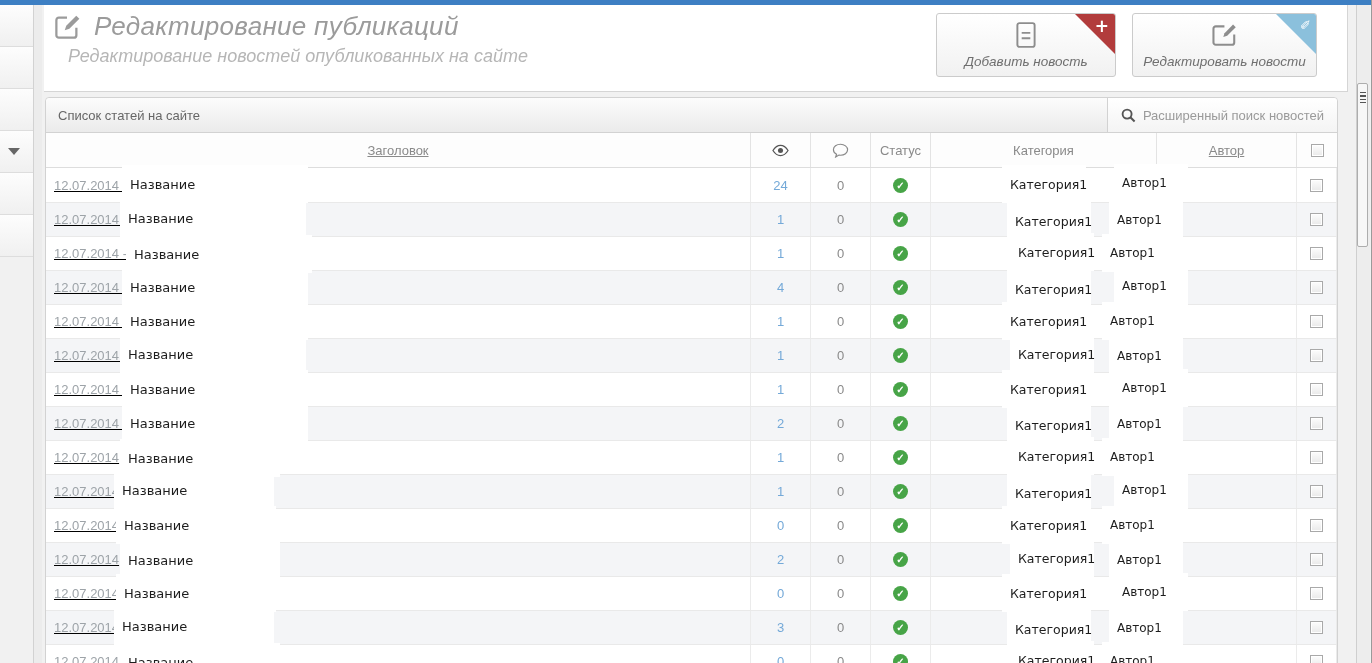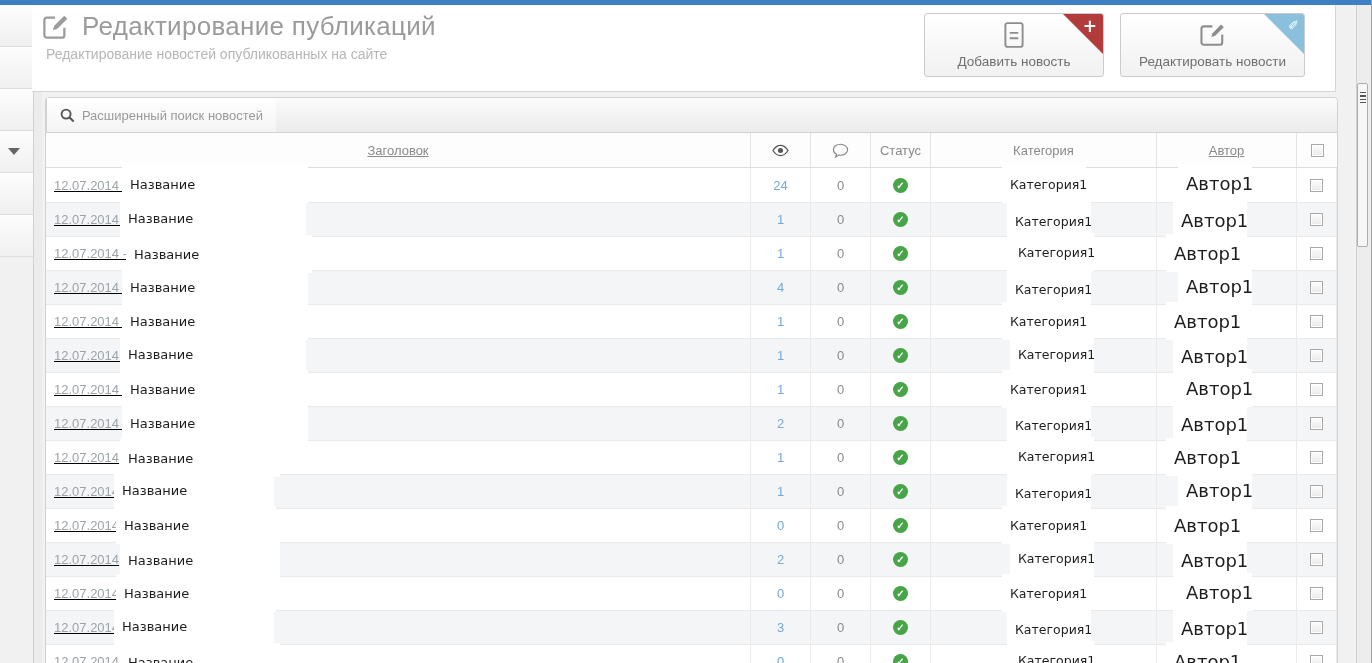--- a/index.html
+++ b/index.html
@@ -13,25 +13,25 @@
   
   .topbar { position:absolute; left:0; top:0; width:1372px; height:5px; background:#3d7fc3; z-index:10; }
 
   
   .sidebar { position:absolute; left:0; top:5px; width:34px; height:658px; background:#f1f1f1; border-right:1px solid #d2d2d2; }
   .sb-item { height:42px; border-bottom:1px solid #ddd; background:linear-gradient(#fdfdfd,#f0f0f0); position:relative; cursor:pointer; }
   .sb-item .chev { position:absolute; left:8px; top:17px; width:0; height:0; border-left:6px solid transparent; border-right:6px solid transparent; border-top:7px solid #666; }
   .sb-gutter { position:absolute; left:34px; top:5px; width:8px; height:658px; background:#ececec; }
 
   
-  .page-header { position:absolute; left:32px; top:5px; width:1304px; height:87px; background:#fff; border-bottom:1px solid #d5d5d5; border-right:1px solid #d5d5d5; }
+  .page-header { position:absolute; left:44px; top:5px; width:1304px; height:87px; background:#fff; border-bottom:1px solid #d5d5d5; border-right:1px solid #d5d5d5;font-style:italic; }
   .ph-title-wrap { position:absolute; left:8px; top:6px; }
   .ph-title-row { display:flex; align-items:center; gap:12px; }
   .ph-title { font-size:26px; color:#9b9b9b; letter-spacing:0.3px; }
-  .ph-sub { font-size:14px; color:#b6b6b6; margin-top:4px; margin-left:6px; }
+  .ph-sub { font-size:18px; color:#b6b6b6; margin-top:4px; margin-left:16px; }
 
   .toolbar { position:absolute; right:30px; top:8px; display:flex; gap:16px; }
   .tb-btn { position:relative; width:180px; height:64px; border:1px solid #cbcbcb; border-radius:3px;
             background:linear-gradient(#ffffff,#f1f1f1); overflow:hidden; cursor:pointer;
             display:flex; flex-direction:column; align-items:center; justify-content:flex-end; padding-bottom:7px; }
   .tb-btn .bicon { position:absolute; top:7px; left:50%; transform:translateX(-50%); }
   .tb-btn .blabel { font-size:13.5px; color:#6f6f6f; }
   .ribbon { position:absolute; top:0; right:0; width:0; height:0; border-left:40px solid transparent; }
   .ribbon.red  { border-top:40px solid #b23c3c; }
   .ribbon.blue { border-top:40px solid #8bc0dc; }
@@ -68,21 +68,21 @@
   .views-num { font-size:13px; color:#74a9d8; text-decoration:none; cursor:pointer; }
   .comm-num { font-size:13px; color:#8a8a8a; }
   .ok-badge { width:15px; height:15px; border-radius:50%; background:#47a447; color:#fff; font-size:10px;
               font-weight:bold; display:flex; align-items:center; justify-content:center; }
 
   
   .ov { position:absolute; top:-3px; height:38px; background:#fff; z-index:2; display:flex; align-items:center;
         font-family:"DejaVu Sans", sans-serif; font-size:13px; color:#1d1d1d; padding-left:8px; }
   .ov-title { left:76px; width:186px; }
   .ov-cat   { left:956px; width:84px; font-size:12.5px; }
-  .ov-auth  { left:1120px; width:74px; font-size:18px; }
+  .ov-auth  { left:1056px; width:74px; font-size:12px; }
   
   .row:nth-child(2n) .ov-cat { transform:translate(5px,2px); }
   .row:nth-child(3n) .ov-cat { transform:translate(8px,-1px); }
   .row:nth-child(2n) .ov-auth { transform:translate(7px,1px); }
   .row:nth-child(3n+1) .ov-auth { transform:translate(12px,-1px); }
   .row:nth-child(3n) .ov-title { transform:translate(4px,1px); }
   .row:nth-child(4n+2) .ov-title { transform:translate(-2px,-1px); }
   .row:nth-child(n+9) .ov-title { left:70px; width:160px; }
 
   .checkbox { width:13px; height:13px; border:1px solid #a9a9a9; background:linear-gradient(#fdfdfd,#e9e9e9);
@@ -151,20 +151,21 @@
       </span>
       <span class="ribbon blue"></span>
       <span class="corner-glyph pencil">✐</span>
       <span class="blabel">Редактировать новости</span>
     </div>
   </div>
 </div>
 
 <div class="panel">
   <div class="panel-header">
+    <div class="panel-title">Список статей на сайте</div>
     <div class="adv-search">
       <span>
         <svg width="15" height="15" viewBox="0 0 16 16">
           <circle cx="6.5" cy="6.5" r="4.8" fill="none" stroke="#555" stroke-width="2"></circle>
           <line x1="10.2" y1="10.2" x2="14.5" y2="14.5" stroke="#555" stroke-width="2.2"></line>
         </svg>
       </span>
       <span>Расширенный поиск новостей</span>
     </div>
   </div>

